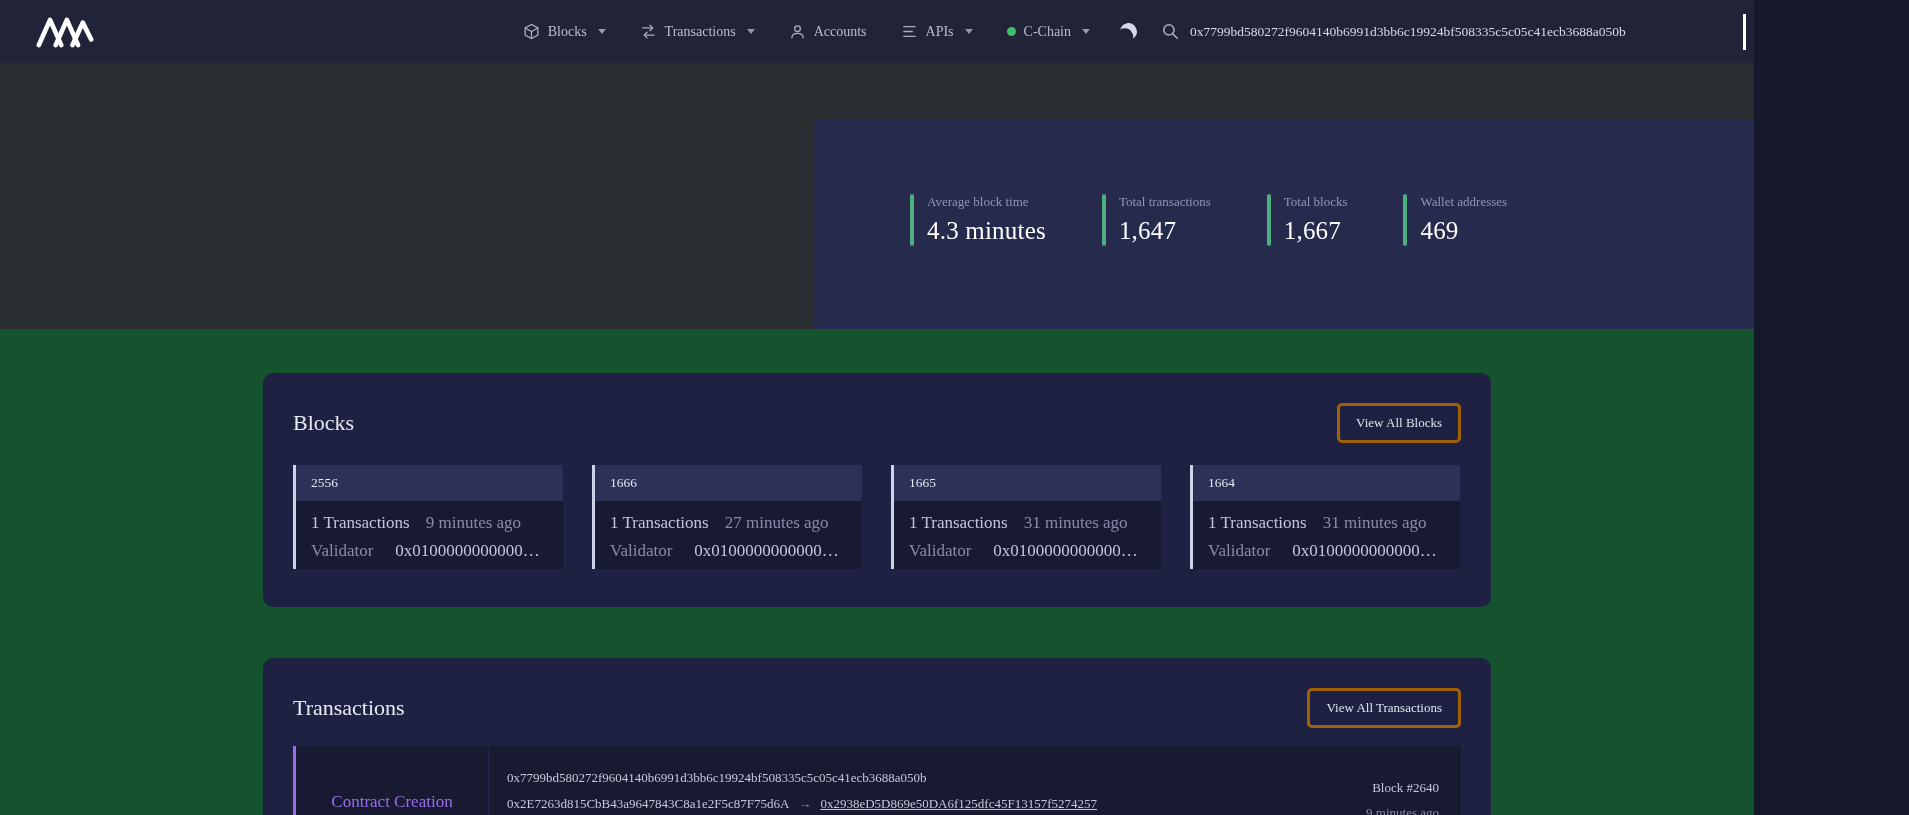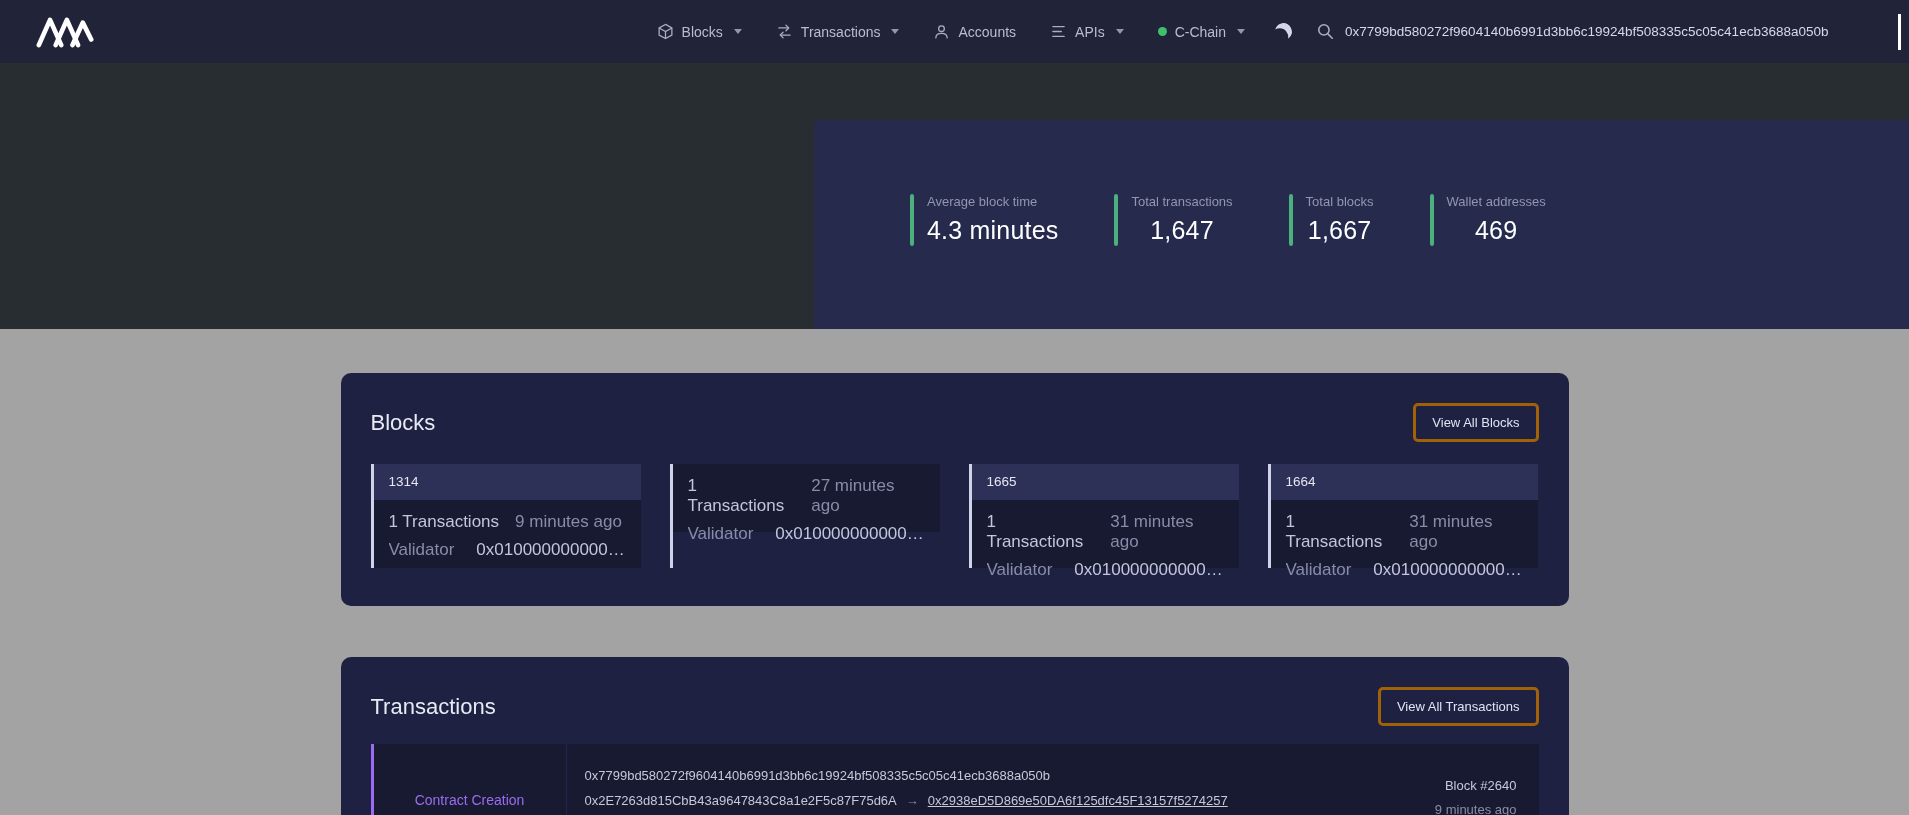--- a/index.html
+++ b/index.html
@@ -1,18 +1,18 @@
 <!DOCTYPE html>
 <html><head>
 <meta charset="utf-8">
 <style>
   * { box-sizing: border-box; margin: 0; padding: 0; }
   html, body { background: #16182c; }
   body { font-family: "Liberation Sans", sans-serif; }
-  .page { width: 1909px; height: 815px; overflow: hidden; position: relative; background: #a3a3a3; }
+  .page { width: 1754px; height: 815px; overflow: hidden; position: relative; background: #14532d; font-family: Liberation Serif, serif; }
 
   
   .navbar { height: 63px; background: #212439; display: flex; align-items: center; padding: 0 8px 0 36px; }
   .logo { flex: none; display: flex; align-items: center; cursor: pointer; }
   .nav { display: flex; align-items: center; gap: 34px; margin-left: auto; color: #b9bdd2; font-size: 14px; }
   .nav-item { display: flex; align-items: center; gap: 8px; cursor: pointer; white-space: nowrap; }
   .nav-item svg { display: block; }
   .chev { width: 0; height: 0; border-left: 4px solid transparent; border-right: 4px solid transparent; border-top: 5px solid #9296b2; margin-left: 3px; }
   .chain-dot { width: 9px; height: 9px; border-radius: 50%; background: #3fbf6e; }
   .theme-toggle { margin-left: 30px; cursor: pointer; flex: none; }
@@ -20,21 +20,21 @@
   .search { display: flex; align-items: center; gap: 10px; width: 585px; flex: none; margin-left: 24px; height: 100%; cursor: text; }
   .search-text { color: #d6d9ea; font-size: 13.5px; white-space: nowrap; overflow: hidden; }
   .caret { width: 3px; height: 36px; background: #ffffff; flex: none; margin-left: auto; }
 
   
   .hero { height: 266px; background: #282d31; position: relative; }
   .stats-panel { position: absolute; left: 814px; right: 0; top: 57px; bottom: 0; background: #262a4d; border-top-left-radius: 6px; display: flex; gap: 44px; padding: 74px 0 0 84px; align-items: flex-start; }
   .stat { display: flex; gap: 13px; padding-left: 12px; }
   .stat-bar { width: 4px; height: 52px; background: #4caf7e; border-radius: 2px; flex: none; }
   .stat-label { font-size: 13px; color: #9296b0; margin-bottom: 7px; }
-  .stat-value { font-size: 25px; color: #ffffff; letter-spacing: 0.2px; text-align: center; }
+  .stat-value { font-size: 25px; color: #ffffff; letter-spacing: 0.2px; }
 
   
   main { padding-top: 44px; }
   .card { width: 1228px; margin: 0 auto; background: #1f2142; border-radius: 10px; padding: 30px; }
   .card-head { display: flex; justify-content: space-between; align-items: center; }
   .card-title { font-size: 22px; font-weight: 400; color: #e8eaf4; }
   .view-all-btn { font-size: 13px; color: #e2e4f0; background: transparent; border: 3px solid #a16207; border-radius: 5px; padding: 9px 16px; cursor: pointer; font-family: inherit; white-space: nowrap; }
 
   
   .blocks-card { padding-bottom: 38px; }
@@ -46,21 +46,21 @@
   .block-tx { color: #c3c6da; }
   .block-time { color: #888ca8; }
   .block-line2 { margin-top: 8px; display: flex; gap: 22px; white-space: nowrap; overflow: hidden; justify-content: flex-end; }
   .v-label { color: #888ca8; }
   .v-addr { color: #c3c6da; overflow: hidden; text-overflow: ellipsis; }
 
   
   .tx-card { margin-top: 51px; padding-bottom: 40px; }
   .tx-row { margin-top: 18px; background: #181a31; border-left: 3px solid #9b6cf0; display: flex; height: 132px; cursor: pointer; }
   .tx-badge { width: 193px; flex: none; display: flex; flex-direction: column; align-items: center; justify-content: center; gap: 6px; border-right: 1px solid #23264a; }
-  .tx-type { color: #9b6cf0; font-size: 14px; }
+  .tx-type { color: #9b6cf0; font-size: 17px; }
   .tx-status { color: #3f8f5a; font-size: 12.5px; }
   .tx-details { padding: 24px 0 0 18px; font-size: 13px; flex: 1; min-width: 0; }
   .tx-hash { color: #c6c9da; }
   .tx-addrs { margin-top: 10px; color: #c6c9da; display: flex; gap: 9px; align-items: center; }
   .tx-arrow { color: #8a8da8; }
   .tx-to { text-decoration: underline; color: #c6c9da; cursor: pointer; }
   .tx-amounts { margin-top: 10px; }
   .tx-amt { color: #eceef6; }
   .tx-fee { color: #8a8da8; text-decoration: underline; margin-left: 9px; cursor: pointer; }
   .tx-meta { flex: none; text-align: right; padding: 34px 22px 0 0; font-size: 13px; }
@@ -186,34 +186,35 @@
 
     <section class="card blocks-card">
       <div class="card-head">
         <h2 class="card-title">Blocks</h2>
         <button class="view-all-btn">View All Blocks</button>
       </div>
 
       <div class="blocks-row">
 
         <div class="block-card">
-          <div class="block-head">1314</div>
+          <div class="block-head">2556</div>
           <div class="block-body">
             <div class="block-line1">
               <span class="block-tx">1 Transactions</span>
               <span class="block-time">9 minutes ago</span>
             </div>
             <div class="block-line2">
               <span class="v-label">Validator</span>
               <span class="v-addr">0x0100000000000000000000000...</span>
             </div>
           </div>
         </div>
 
         <div class="block-card">
+          <div class="block-head">1666</div>
           <div class="block-body">
             <div class="block-line1">
               <span class="block-tx">1 Transactions</span>
               <span class="block-time">27 minutes ago</span>
             </div>
             <div class="block-line2">
               <span class="v-label">Validator</span>
               <span class="v-addr">0x0100000000000000000000000...</span>
             </div>
           </div>

